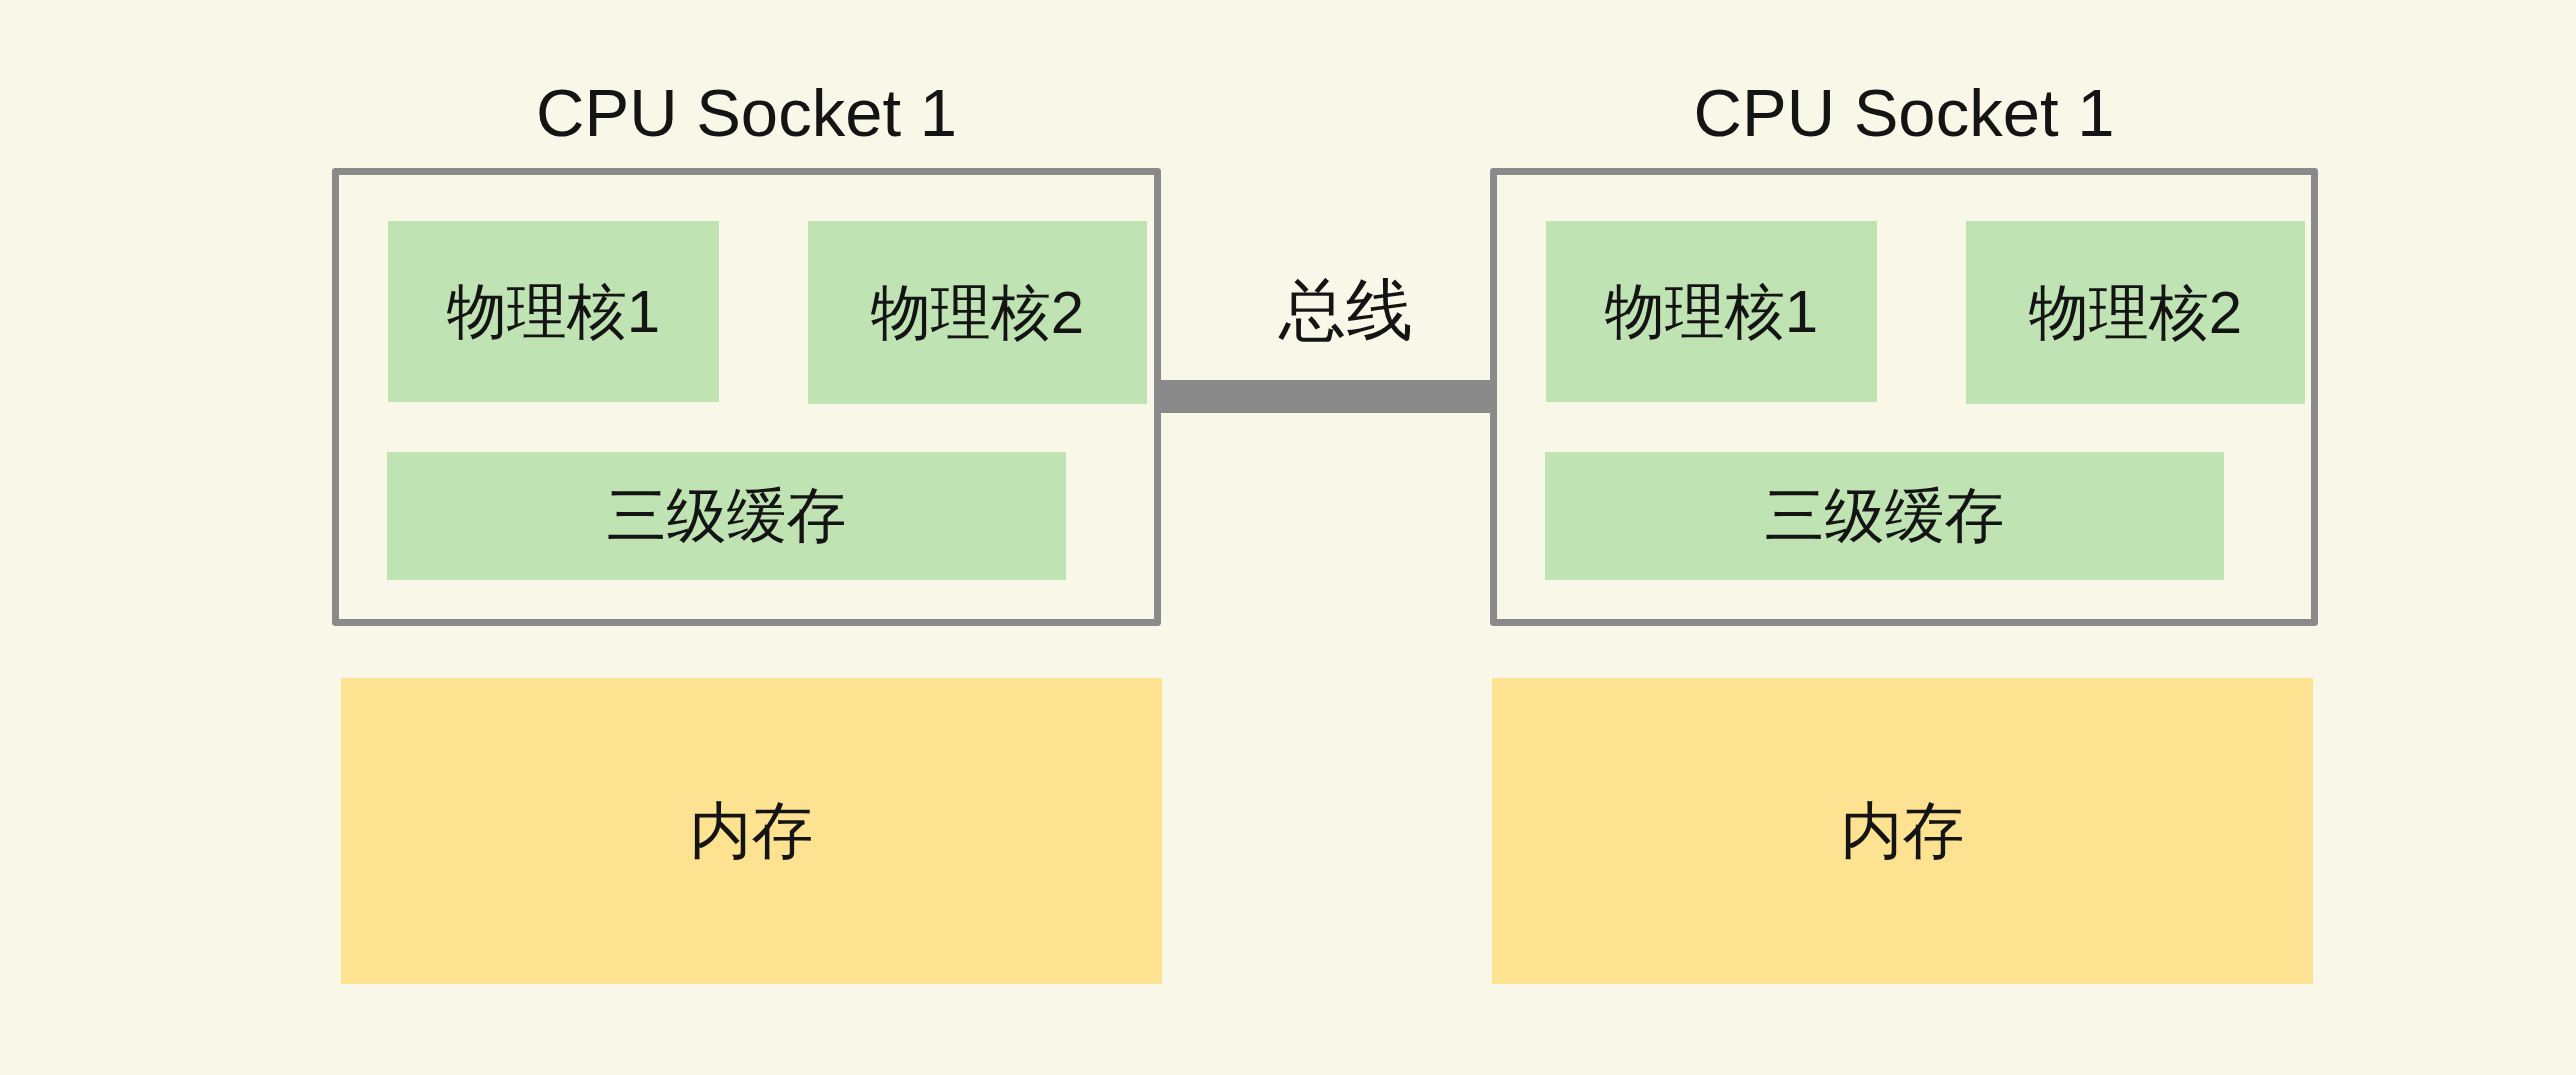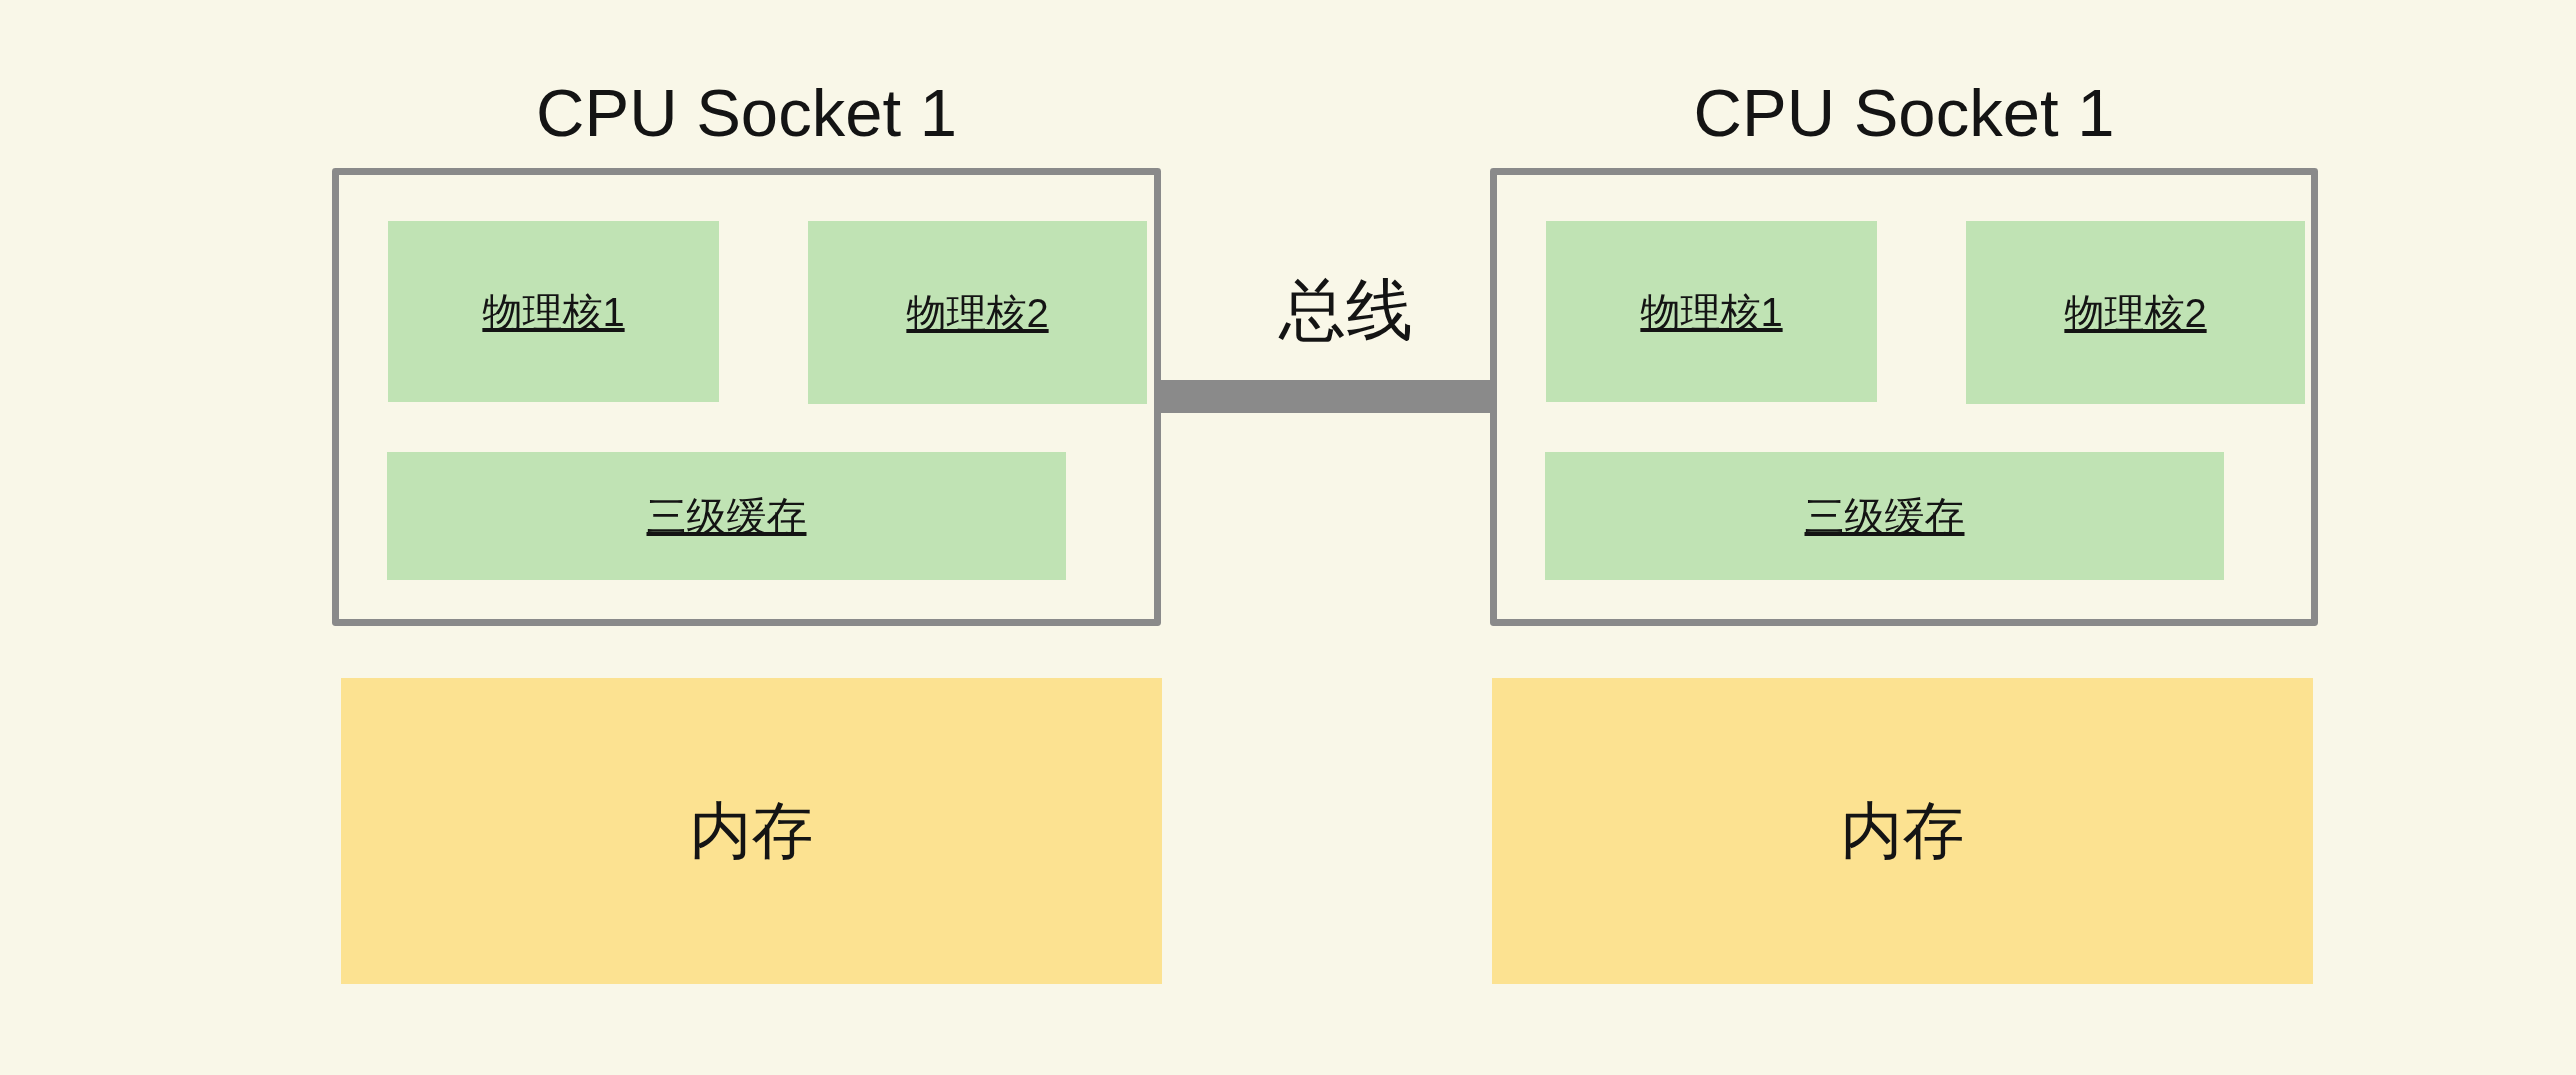--- a/index.html
+++ b/index.html
@@ -46,24 +46,23 @@
   }
   .socket.s1 { left: 332px; width: 829px; }
   .socket.s2 { left: 1490px; width: 828px; }
 
   .block {
     position: absolute;
     background: var(--core-fill);
     display: flex;
     align-items: center;
     justify-content: center;
-    font-size: 40px;
+    font-size: 60px;
     line-height: 1;
     white-space: nowrap;
-    text-decoration: underline;
   }
   .core1 { left: 49px;  top: 46px;  width: 331px; height: 181px; }
   .core2 { left: 452px; top: 46px;  width: 339px; height: 183px; margin-left: 17px; }
   .cache { left: 48px;  top: 277px; width: 679px; height: 128px; }
 
   .bus-bar {
     position: absolute;
     left: 1154px;
     top: 380px;
     width: 343px;

